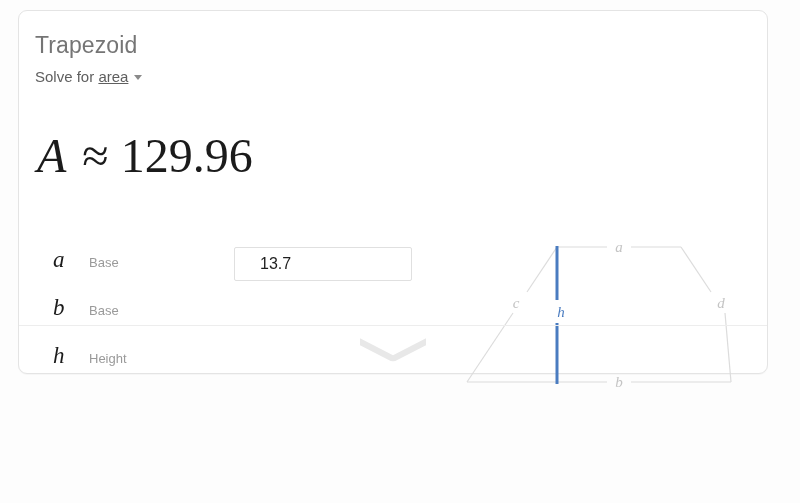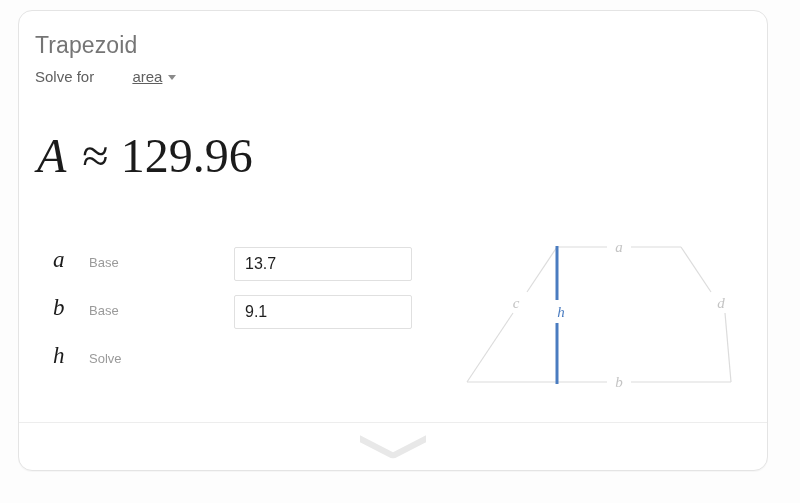--- a/index.html
+++ b/index.html
@@ -20,24 +20,24 @@
     height: 503px;
     background: #fdfdfd;
   }
 
   
   .card {
     position: absolute;
     left: 18px;
     top: 10px;
     width: 750px;
-    height: 461px;
+    height: 364px;
     background: #ffffff;
     border: 1px solid #e4e4e4;
-    border-radius: 14px;
+    border-radius: 9px;
     box-sizing: border-box;
     box-shadow: 0 1px 1px rgba(0,0,0,0.03);
   }
 
   .card-body {
     position: relative;
     height: 412px;
   }
 
   
@@ -59,21 +59,20 @@
     color: #5f5f5f;
     white-space: nowrap;
   }
   .subtitle .solve-label {
     color: #5f5f5f;
   }
   .solve-select {
     display: inline-block;
     cursor: pointer;
     white-space: nowrap;
-    margin-left: 34px;
   }
   .solve-value {
     text-decoration: underline;
     color: #5f5f5f;
   }
   .caret {
     display: inline-block;
     width: 0;
     height: 0;
     margin-left: 6px;
@@ -139,21 +138,21 @@
     top: 8px;
     width: 178px;
     height: 34px;
     box-sizing: border-box;
     border: 1px solid #e0e0e0;
     border-radius: 2px;
     background: #ffffff;
     font-family: "Liberation Sans", sans-serif;
     font-size: 16px;
     color: #1f1f1f;
-    padding: 0 10px;
+    padding: 0 25px;
     outline: none;
   }
   .row-input.focused {
     border: 2px solid #5b5b5b;
   }
 
   
   .diagram {
     position: absolute;
     left: 430px;
@@ -231,26 +230,25 @@
 
         <div class="row">
           <span class="row-sym">a</span>
           <span class="row-label">Base</span>
           <input class="row-input" type="text" value="13.7" style="">
         </div>
 
         <div class="row">
           <span class="row-sym">b</span>
           <span class="row-label">Base</span>
-          <input class="row-input" type="text" value="9.1" style="">
         </div>
 
         <div class="row">
           <span class="row-sym">h</span>
-          <span class="row-label">Solve</span>
+          <span class="row-label">Height</span>
         </div>
 
       </div>
 
       <div class="diagram">
         <svg width="300" height="180" viewBox="0 0 300 180" xmlns="http://www.w3.org/2000/svg">
 
           <path class="dg-line" d="M 108 26 L 158 26"></path>
           <path class="dg-line" d="M 182 26 L 232 26"></path>
 

